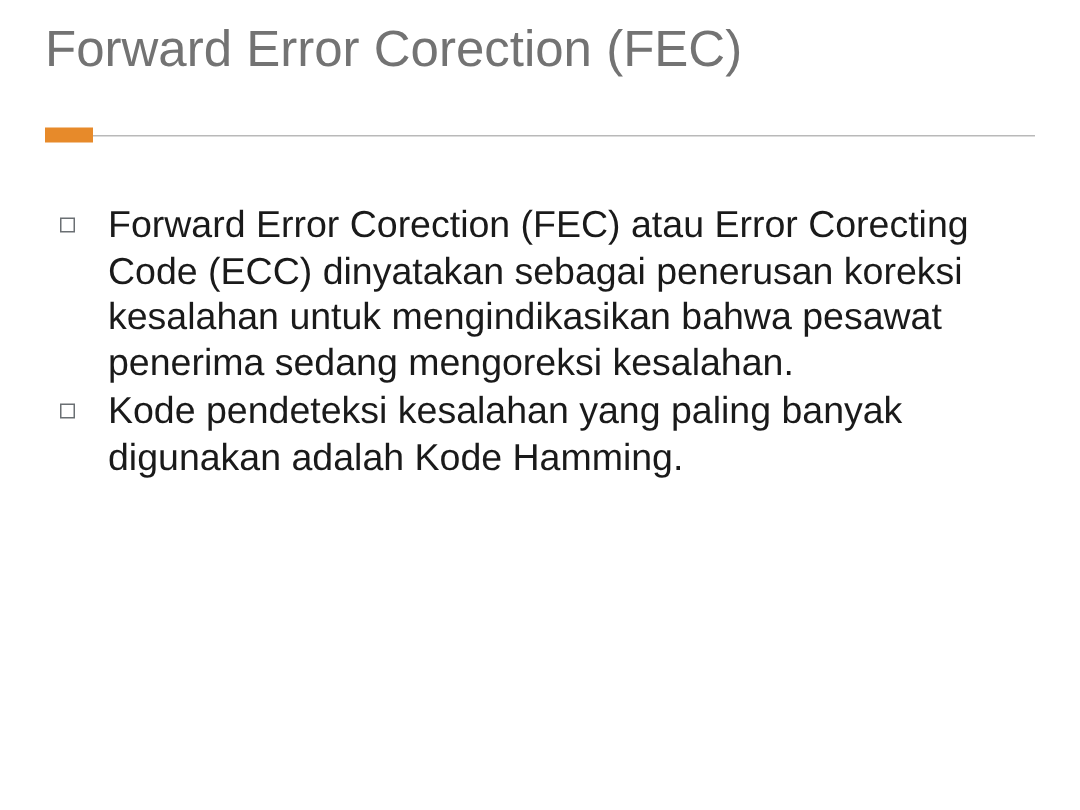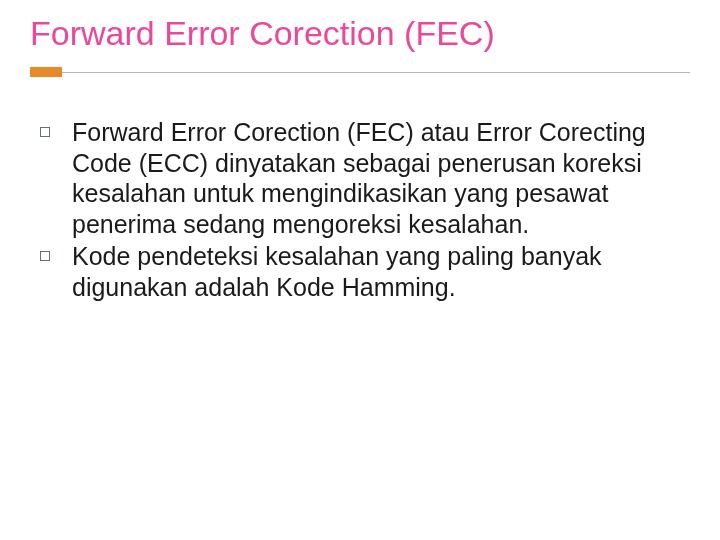--- a/index.html
+++ b/index.html
@@ -11,23 +11,23 @@
   }
   .slide {
     width: 720px;
     height: 540px;
     position: relative;
     padding: 14px 30px 30px 30px;
   }
   .title {
     font-size: 34px;
     font-weight: 400;
-    color: #ec4899;
+    color: #737373;
     letter-spacing: 0px;
-    margin-bottom: 14px;
+    margin-bottom: 32px;
   }
   .divider-wrap {
     display: flex;
     align-items: center;
     margin-bottom: 40px;
   }
   .accent {
     width: 32px;
     height: 10px;
     background: #e78a2a;
@@ -67,20 +67,20 @@
   <h1 class="title">Forward Error Corection (FEC)</h1>
 
   <div class="divider-wrap">
     <div class="accent"></div>
     <div class="rule"></div>
   </div>
 
   <div class="content">
     <div class="bullet-row">
       <div class="bullet"></div>
-      <div class="bullet-text">Forward Error Corection (FEC) atau Error Corecting Code (ECC) dinyatakan sebagai penerusan koreksi kesalahan untuk mengindikasikan yang pesawat penerima sedang mengoreksi kesalahan.</div>
+      <div class="bullet-text">Forward Error Corection (FEC) atau Error Corecting Code (ECC) dinyatakan sebagai penerusan koreksi kesalahan untuk mengindikasikan bahwa pesawat penerima sedang mengoreksi kesalahan.</div>
     </div>
     <div class="bullet-row">
       <div class="bullet"></div>
       <div class="bullet-text">Kode pendeteksi kesalahan yang paling banyak digunakan adalah Kode Hamming.</div>
     </div>
   </div>
 </div>
 
 </body></html>

